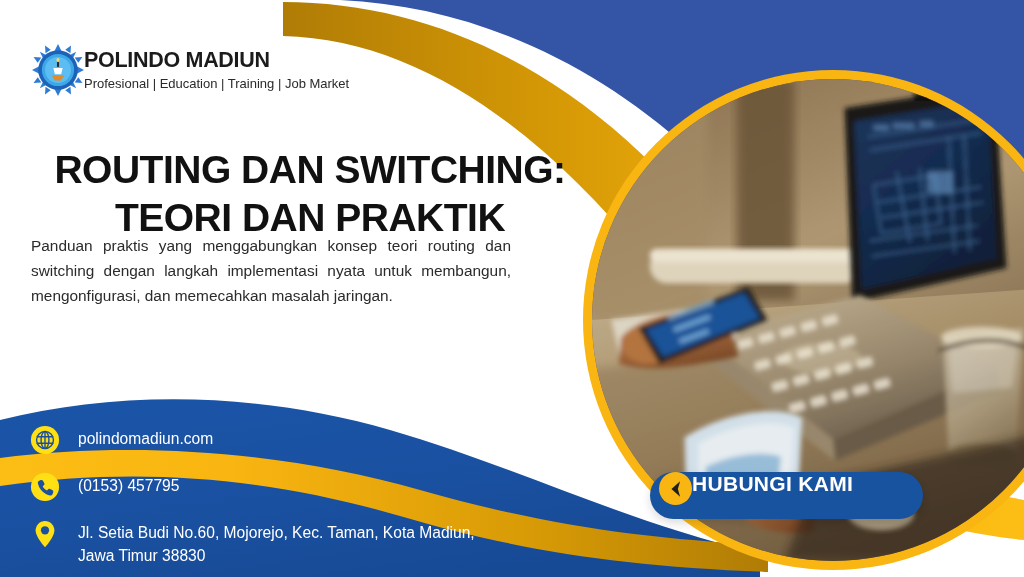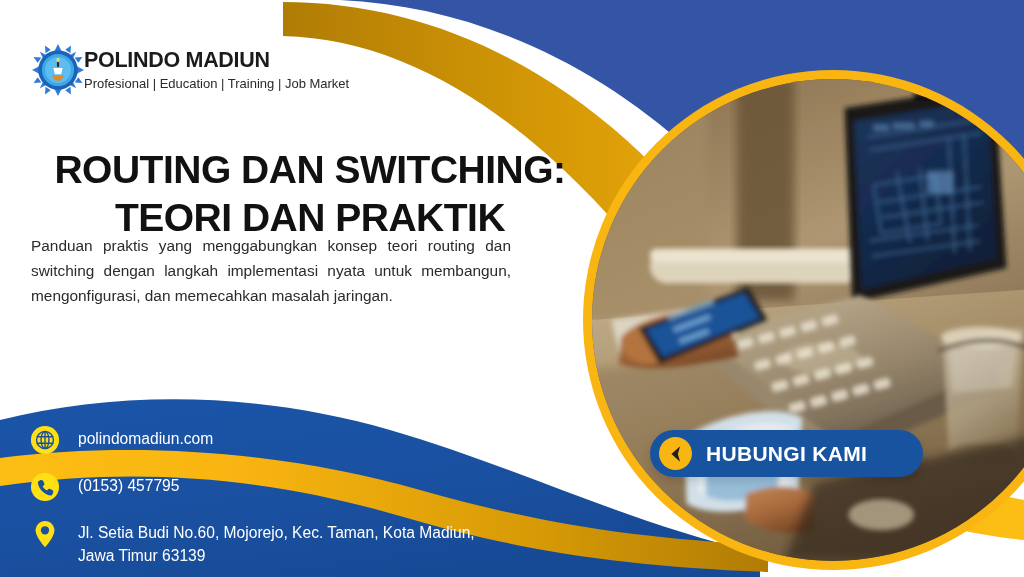--- a/index.html
+++ b/index.html
@@ -148,30 +148,29 @@
     top: 0;
     width: 100%;
     height: 100%;
     filter: blur(0.4px);
   }
 
   
   .cta {
     position: absolute;
     left: 650px;
-    top: 430px;
+    top: 472px;
     width: 273px;
     height: 47px;
     background: #18539F;
     border-radius: 24px;
     display: flex;
-    align-items: center;
+    align-items: flex-start;
     padding-left: 9px;
     box-sizing: border-box;
-    gap: 14px;
     box-shadow: 0 4px 10px rgba(0,0,0,0.14);
     cursor: pointer;
   }
   .cta-arrow {
     width: 33px;
     height: 33px;
     border-radius: 50%;
     background: #F9B511;
     display: flex;
     align-items: center;
@@ -450,21 +449,21 @@
       <span class="contact-text">(0153) 457795</span>
     </div>
 
     <div class="contact-row">
       <span class="contact-icon">
         <svg viewBox="0 0 32 32" width="30" height="30">
           <path d="M16,2 C10.5,2 6,6.5 6,12 c0,7.5 10,18 10,18 s10,-10.5 10,-18 C26,6.5 21.5,2 16,2 Z" fill="#FFE014"></path>
           <circle cx="16" cy="12" r="4.4" fill="#1A50A0"></circle>
         </svg>
       </span>
-      <span class="contact-text"> Jl. Setia Budi No.60, Mojorejo, Kec. Taman, Kota Madiun, Jawa Timur 63139</span>
+      <span class="contact-text"> Jl. Setia Budi No.60, Mojorejo, Kec. Taman, Kota Madiun, Jawa Timur 38830</span>
     </div>
 
   </div>
 
   <div class="cta">
     <span class="cta-arrow">
       <svg viewBox="0 0 24 24" width="22" height="22">
         <path d="M16.5,3.5 L7,12 L16.5,20.5 L14,12 Z" fill="#1f1f1f"></path>
       </svg>
     </span>

